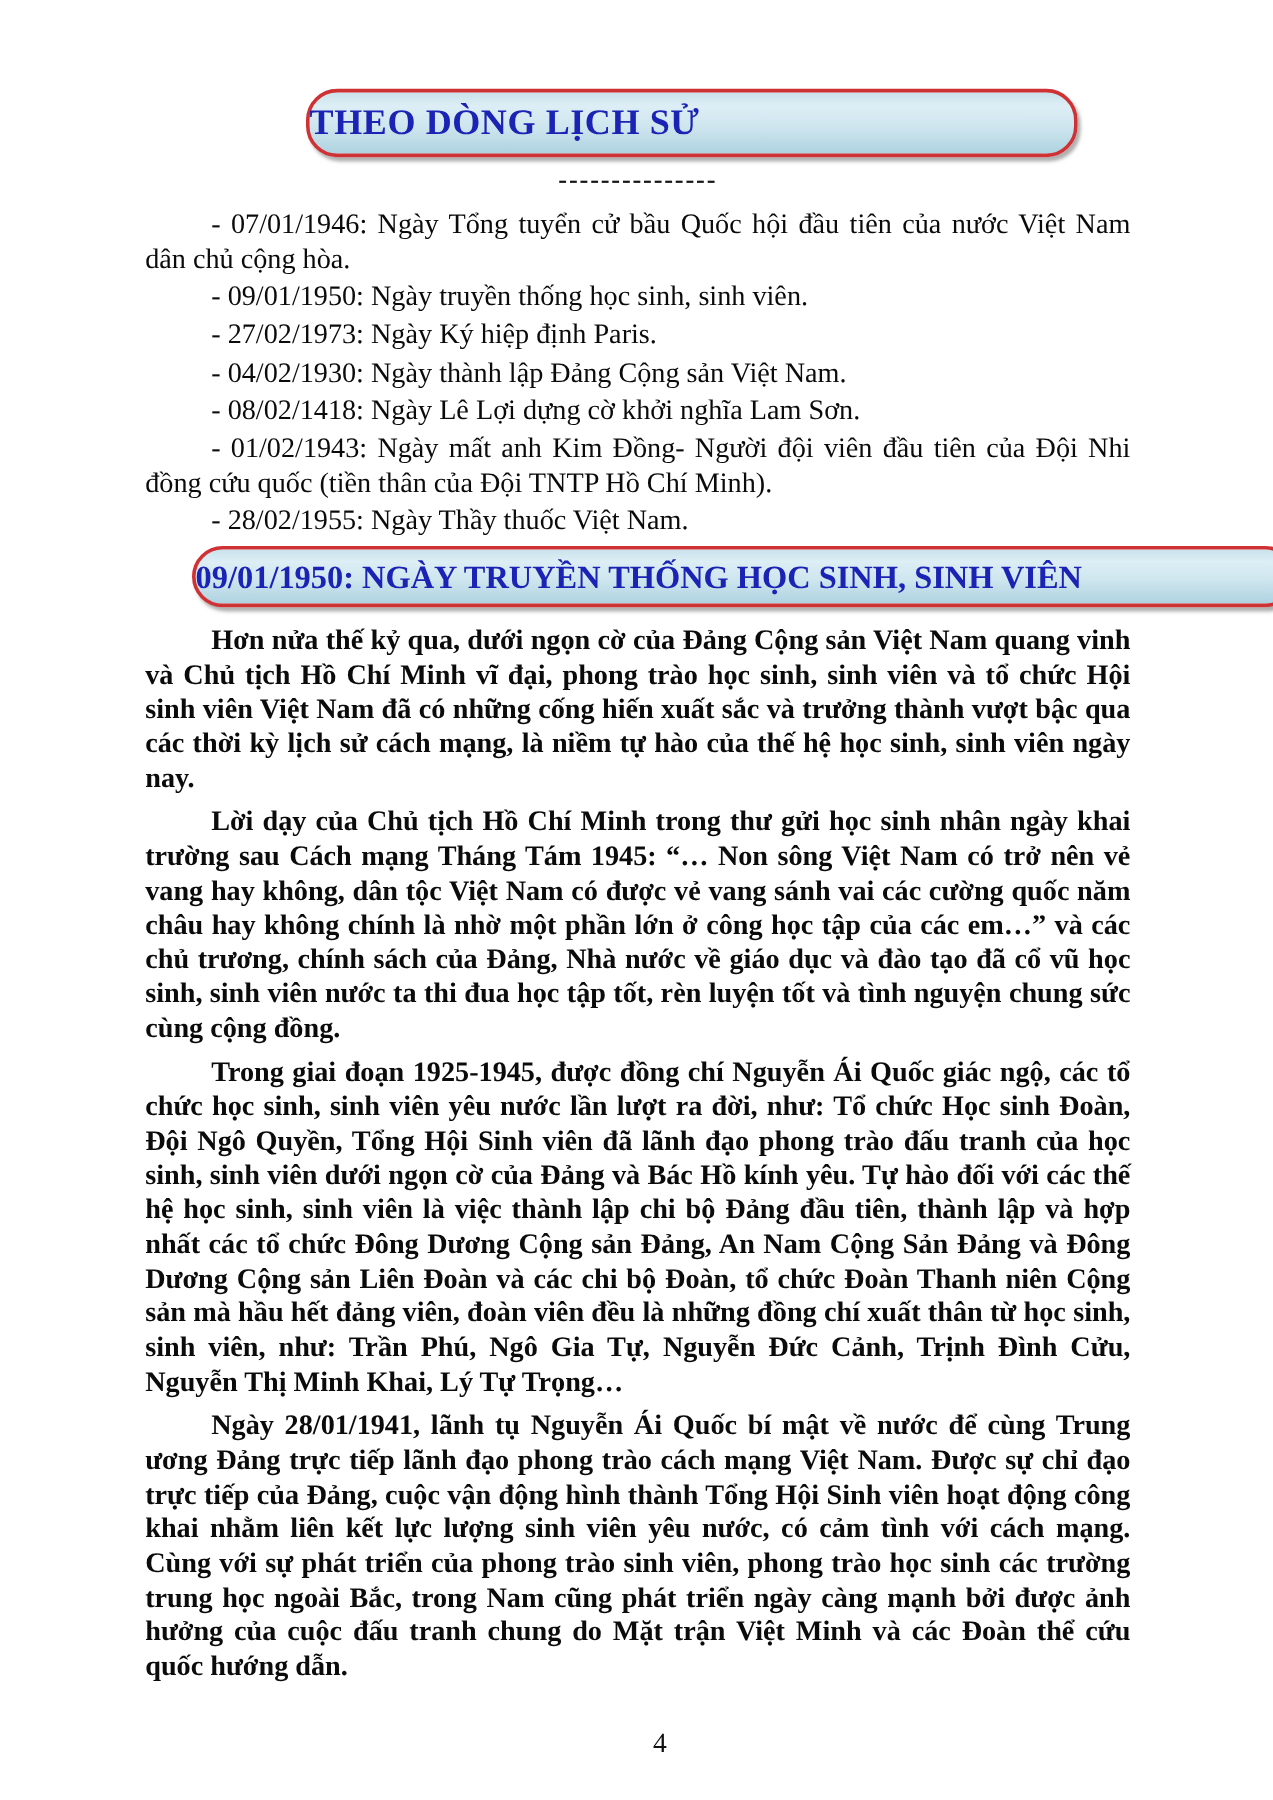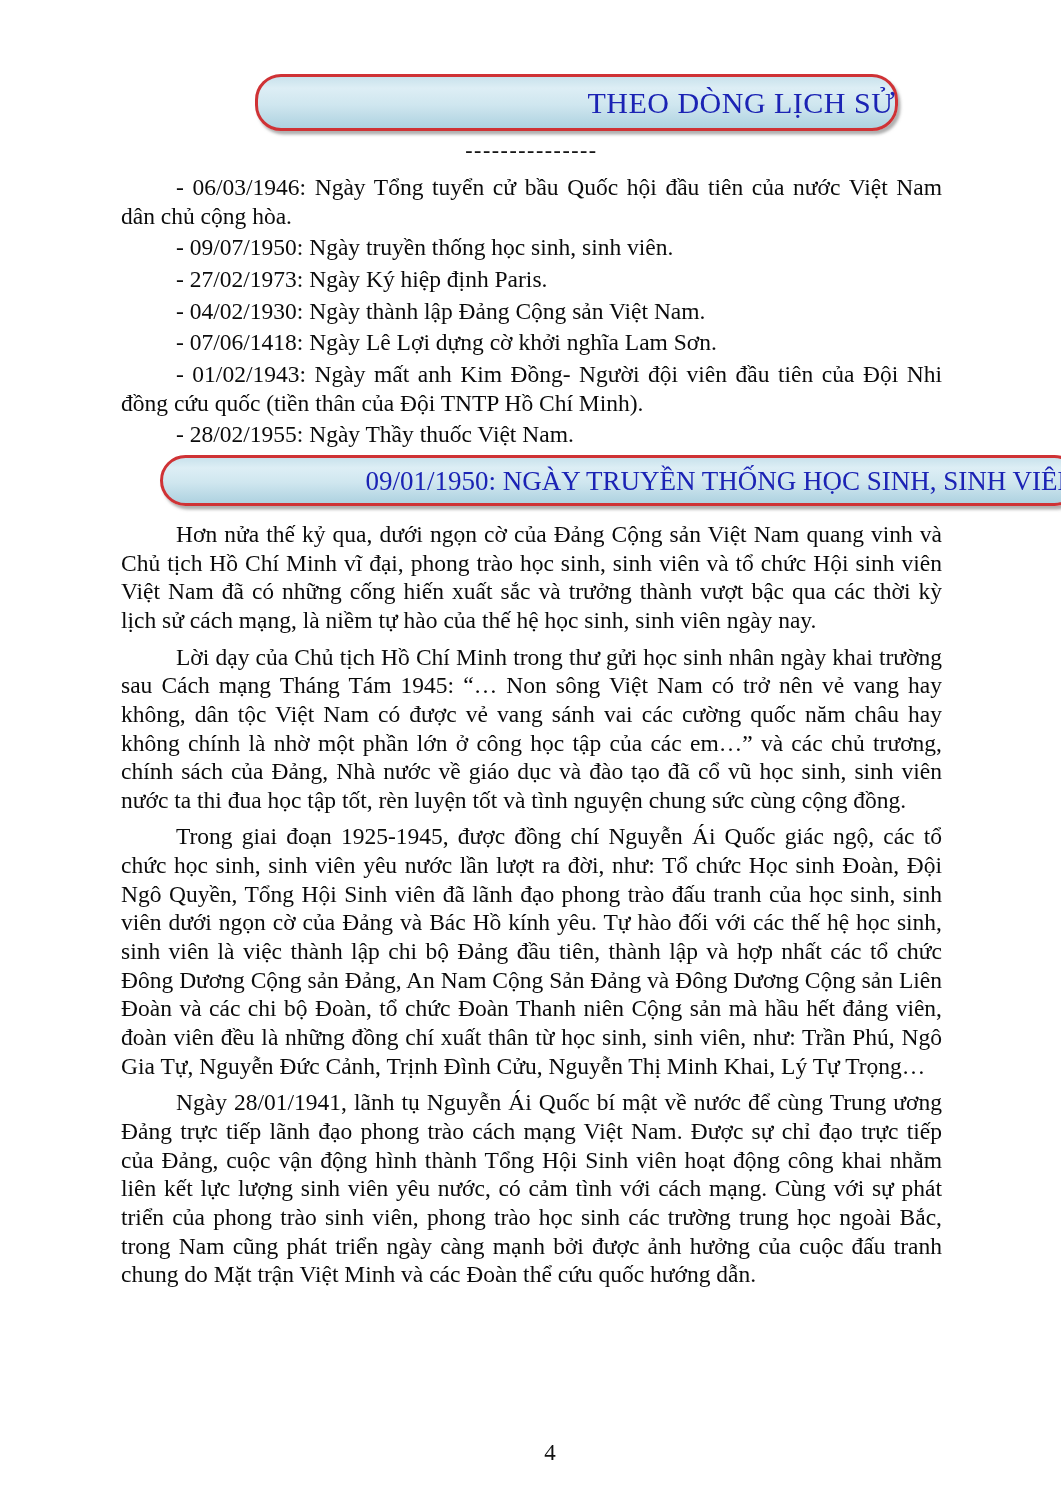--- a/index.html
+++ b/index.html
@@ -9,66 +9,66 @@
     color:#0b0b0b;
   }
   .content{padding:74px 119px 0 121px;}
 
   .hbox{
     box-sizing:border-box;
     border:3px solid #cf3235;
     border-radius:26px;
     background:linear-gradient(180deg,#c9e2ec 0%,#ddeef5 22%,#cfe6ef 55%,#aed2e0 100%);
     box-shadow:2.5px 3.5px 3px rgba(110,110,110,.55);
-    text-align:right;
+    text-align:left;
     color:#1b23b4;
-    font-weight:normal;
+    font-weight:bold;
   }
   .hbox1{
     width:643px;margin-left:134px;height:57px;line-height:52px;
     font-size:30px;letter-spacing:.5px;
   }
   .hbox2{
     width:920px;margin-left:39px;height:51px;line-height:46px;
     font-size:27px;margin-top:5px;
   }
   .dashes{
     text-align:center;font-weight:bold;font-size:22px;
     letter-spacing:1.5px;margin:6px 0 10px 0;color:#161616;
   }
   .entries p, .paras p{
     font-size:23.5px;line-height:1.22;
     text-align:justify;text-indent:55px;
   }
   .entries p{margin:3px 0;}
   .paras p{margin:8px 0;}
   .entries{margin-bottom:6px;}
-  .paras{margin-top:14px;}
+  .paras{margin-top:14px;font-weight:bold;}
   .page-number{
     position:absolute;top:1440px;left:140px;width:820px;
     text-align:center;font-size:23px;color:#111;
   }
 </style>
 </head>
 <body>
 
 <div class="content">
 
   <div class="hbox hbox1">
     <span>THEO DÒNG LỊCH SỬ</span>
   </div>
 
   <div class="dashes">---------------</div>
 
   <div class="entries">
-      <p>- 06/03/1946: Ngày Tổng tuyển cử bầu Quốc hội đầu tiên của nước Việt Nam dân chủ cộng hòa.</p>
-      <p>- 09/07/1950: Ngày truyền thống học sinh, sinh viên.</p>
+      <p>- 07/01/1946: Ngày Tổng tuyển cử bầu Quốc hội đầu tiên của nước Việt Nam dân chủ cộng hòa.</p>
+      <p>- 09/01/1950: Ngày truyền thống học sinh, sinh viên.</p>
       <p>- 27/02/1973: Ngày Ký hiệp định Paris.</p>
       <p>- 04/02/1930: Ngày thành lập Đảng Cộng sản Việt Nam.</p>
-      <p>- 07/06/1418: Ngày Lê Lợi dựng cờ khởi nghĩa Lam Sơn.</p>
+      <p>- 08/02/1418: Ngày Lê Lợi dựng cờ khởi nghĩa Lam Sơn.</p>
       <p>- 01/02/1943: Ngày mất anh Kim Đồng- Người đội viên đầu tiên của Đội Nhi đồng cứu quốc (tiền thân của Đội TNTP Hồ Chí Minh).</p>
       <p>- 28/02/1955: Ngày Thầy thuốc Việt Nam.</p>
     </div>
 
   <div class="hbox hbox2">
     <span>09/01/1950: NGÀY TRUYỀN THỐNG HỌC SINH, SINH VIÊN</span>
   </div>
 
   <div class="paras">
       <p>Hơn nửa thế kỷ qua, dưới ngọn cờ của Đảng Cộng sản Việt Nam quang vinh và Chủ tịch Hồ Chí Minh vĩ đại, phong trào học sinh, sinh viên và tổ chức Hội sinh viên Việt Nam đã có những cống hiến xuất sắc và trưởng thành vượt bậc qua các thời kỳ lịch sử cách mạng, là niềm tự hào của thế hệ học sinh, sinh viên ngày nay.</p>

